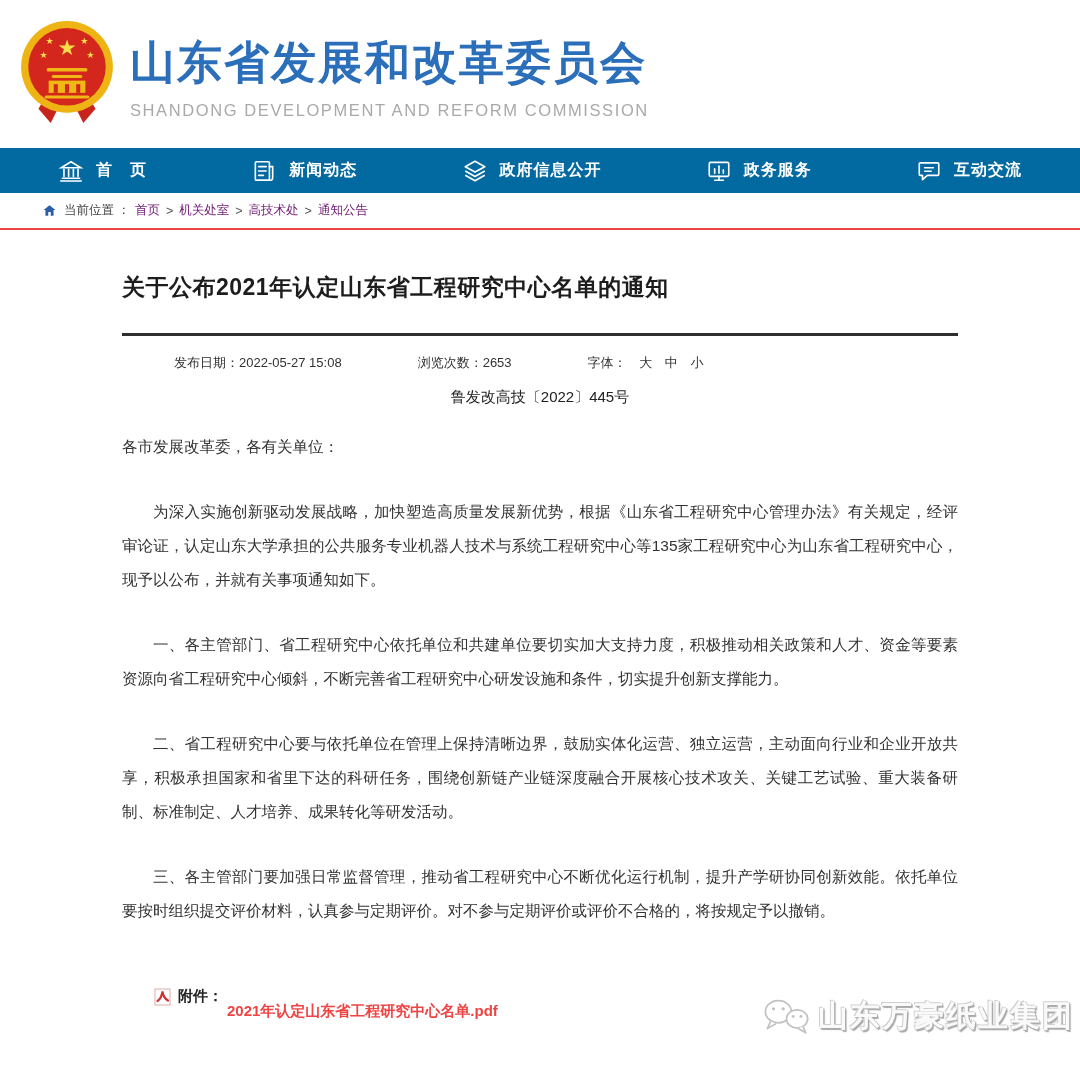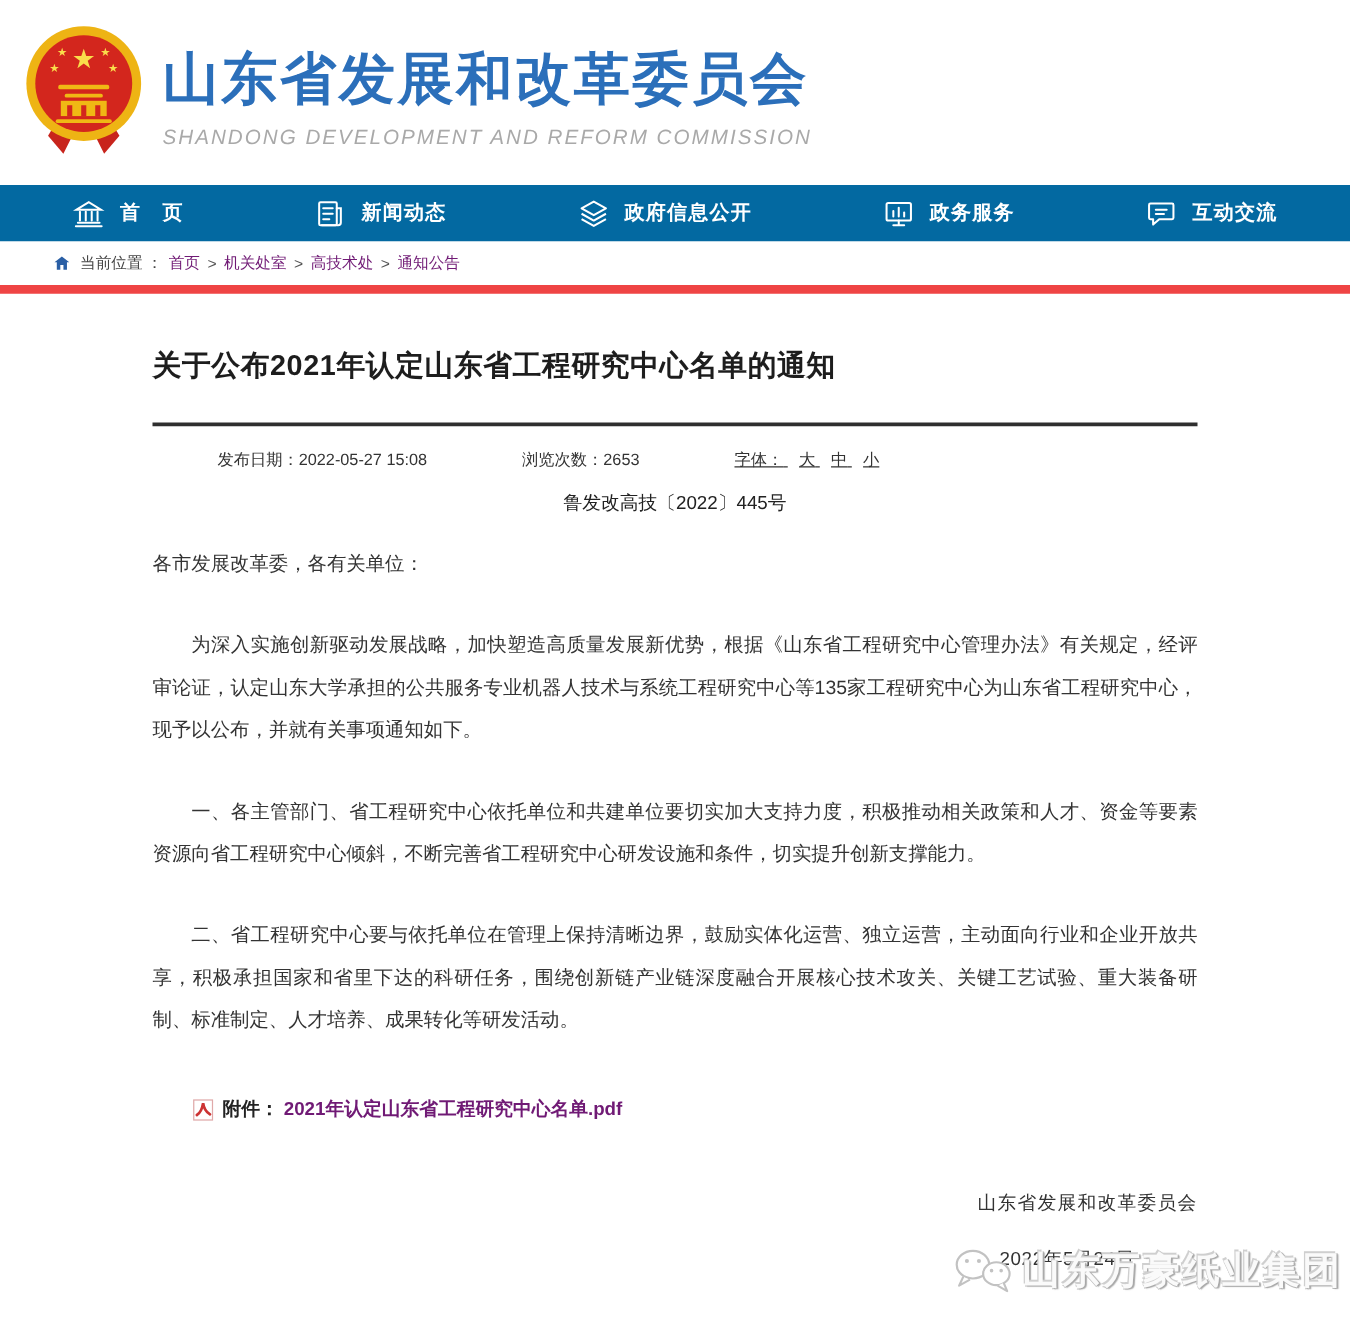--- a/index.html
+++ b/index.html
@@ -14,74 +14,74 @@
     display: flex; align-items: center;
     height: 148px; padding-left: 16px; background: #fff;
   }
   .logo { width: 102px; height: 118px; flex: 0 0 auto; }
   .logo svg { width: 100%; height: 100%; display: block; }
   .titles { margin-left: 12px; padding-top: 4px; }
   .site-title {
     font-size: 45px; font-weight: bold; color: #2b6fba; letter-spacing: 2px;
   }
   .site-subtitle {
-    margin-top: 8px; font-size: 16.5px; color: #a9a9a9; letter-spacing: 1.6px; font-style: italic;
+    margin-top: 8px; font-size: 16.5px; color: #a9a9a9; letter-spacing: 1.6px;
   }
   
   .main-nav {
     height: 45px; background: #0369a1;
     display: flex; align-items: center; justify-content: space-between;
     padding: 0 58px;
   }
   .nav-item {
     display: flex; align-items: center; gap: 12px;
     color: #fff; text-decoration: none; cursor: pointer;
   }
   .nav-icon { width: 26px; height: 26px; display: inline-block; }
   .nav-icon svg { width: 100%; height: 100%; display: block; }
   .nav-label { font-size: 16px; font-weight: bold; letter-spacing: 1px; }
   
   .breadcrumb {
     display: flex; align-items: center; gap: 5px;
     padding: 9px 0 9px 42px; font-size: 12.5px; color: #444;
-    border-bottom: 7px solid #ef4444;
+    border-bottom: 2px solid #ef4444;
   }
   .crumb-home-icon { width: 15px; height: 15px; display: inline-block; margin-right: 2px; }
   .crumb-home-icon svg { width: 100%; height: 100%; display: block; }
   .breadcrumb a { color: #701a75; text-decoration: none; cursor: pointer; }
   .breadcrumb .sep { color: #555; margin: 0 1px; }
   
   .content { width: 836px; margin: 0 auto; }
   .article-title {
     margin-top: 42px; 
     font-size: 23px; font-weight: bold; color: #1d1d1d; letter-spacing: 0.5px;
   }
   .title-divider { margin-top: 30px; border-bottom: 3px solid #2f2f2f; }
   .meta-row {
     display: flex; align-items: center;
     padding: 18px 0 0 52px; font-size: 13px; color: #333;
   }
   .meta-item { margin-right: 76px; white-space: nowrap; }
-  .meta-item:last-child { margin-right: 0; text-decoration: underline; }
+  .meta-item:last-child { margin-right: 0; }
   .font-controls a { color: #333; text-decoration: none; margin-left: 9px; cursor: pointer; }
   .doc-number { margin-top: 16px; text-align: center; font-size: 15px; color: #222; }
   .salutation { margin-top: 24px; font-size: 15.5px; color: #333; line-height: 2.1; }
   .para {
     margin-top: 31px; font-size: 15.5px; color: #333;
     line-height: 2.2; text-indent: 2em; text-align: justify;
   }
   
   .attachment {
     margin-top: 44px; padding-left: 32px;
     display: flex; align-items: center; gap: 4px;
     font-size: 15px; font-weight: bold; color: #222;
   }
   .pdf-icon { width: 17px; height: 18px; display: inline-block; margin-right: 3px; }
   .pdf-icon svg { width: 100%; height: 100%; display: block; }
-  .att-link { color: #701a75; text-decoration: none; cursor: pointer; }
+  .att-link { color: #ef4444; text-decoration: none; cursor: pointer; margin-top: 30px; }
   
   .signature { margin-top: 56px; text-align: right; font-size: 15px; color: #333; }
   .sig-org { letter-spacing: 1px; }
   .sig-date { margin-top: 26px; margin-right: 50px; letter-spacing: 0.5px; }
   
   .watermark {
     position: absolute; right: 6px; top: 996px;
     display: flex; align-items: flex-end; gap: 6px;
   }
   .wm-icon { width: 50px; height: 40px; display: inline-block; }
@@ -215,20 +215,21 @@
         <a>小</a>
       </span>
     </div>
 
     <div class="doc-number">鲁发改高技〔2022〕445号</div>
 
     <p class="salutation">各市发展改革委，各有关单位：</p>
     <p class="para">为深入实施创新驱动发展战略，加快塑造高质量发展新优势，根据《山东省工程研究中心管理办法》有关规定，经评审论证，认定山东大学承担的公共服务专业机器人技术与系统工程研究中心等135家工程研究中心为山东省工程研究中心，现予以公布，并就有关事项通知如下。</p>
     <p class="para">一、各主管部门、省工程研究中心依托单位和共建单位要切实加大支持力度，积极推动相关政策和人才、资金等要素资源向省工程研究中心倾斜，不断完善省工程研究中心研发设施和条件，切实提升创新支撑能力。</p>
     <p class="para">二、省工程研究中心要与依托单位在管理上保持清晰边界，鼓励实体化运营、独立运营，主动面向行业和企业开放共享，积极承担国家和省里下达的科研任务，围绕创新链产业链深度融合开展核心技术攻关、关键工艺试验、重大装备研制、标准制定、人才培养、成果转化等研发活动。</p>
+    <p class="para">三、各主管部门要加强日常监督管理，推动省工程研究中心不断优化运行机制，提升产学研协同创新效能。依托单位要按时组织提交评价材料，认真参与定期评价。对不参与定期评价或评价不合格的，将按规定予以撤销。</p>
 
     <div class="attachment">
       <span class="pdf-icon">
         <svg viewBox="0 0 17 18" xmlns="http://www.w3.org/2000/svg">
           <rect x="1" y="1" width="15" height="16" fill="#fff" stroke="#e0a9a9" stroke-width="1"></rect>
           <path d="M3.5 13 C7 11 8 6.5 8.5 3.5 C9 7.5 11.5 11 14 12.5" stroke="#cc3333" stroke-width="2.2" fill="none" stroke-linecap="round"></path>
         </svg>
       </span>
       <span class="att-label">附件：</span>
       <a class="att-link">2021年认定山东省工程研究中心名单.pdf</a>

